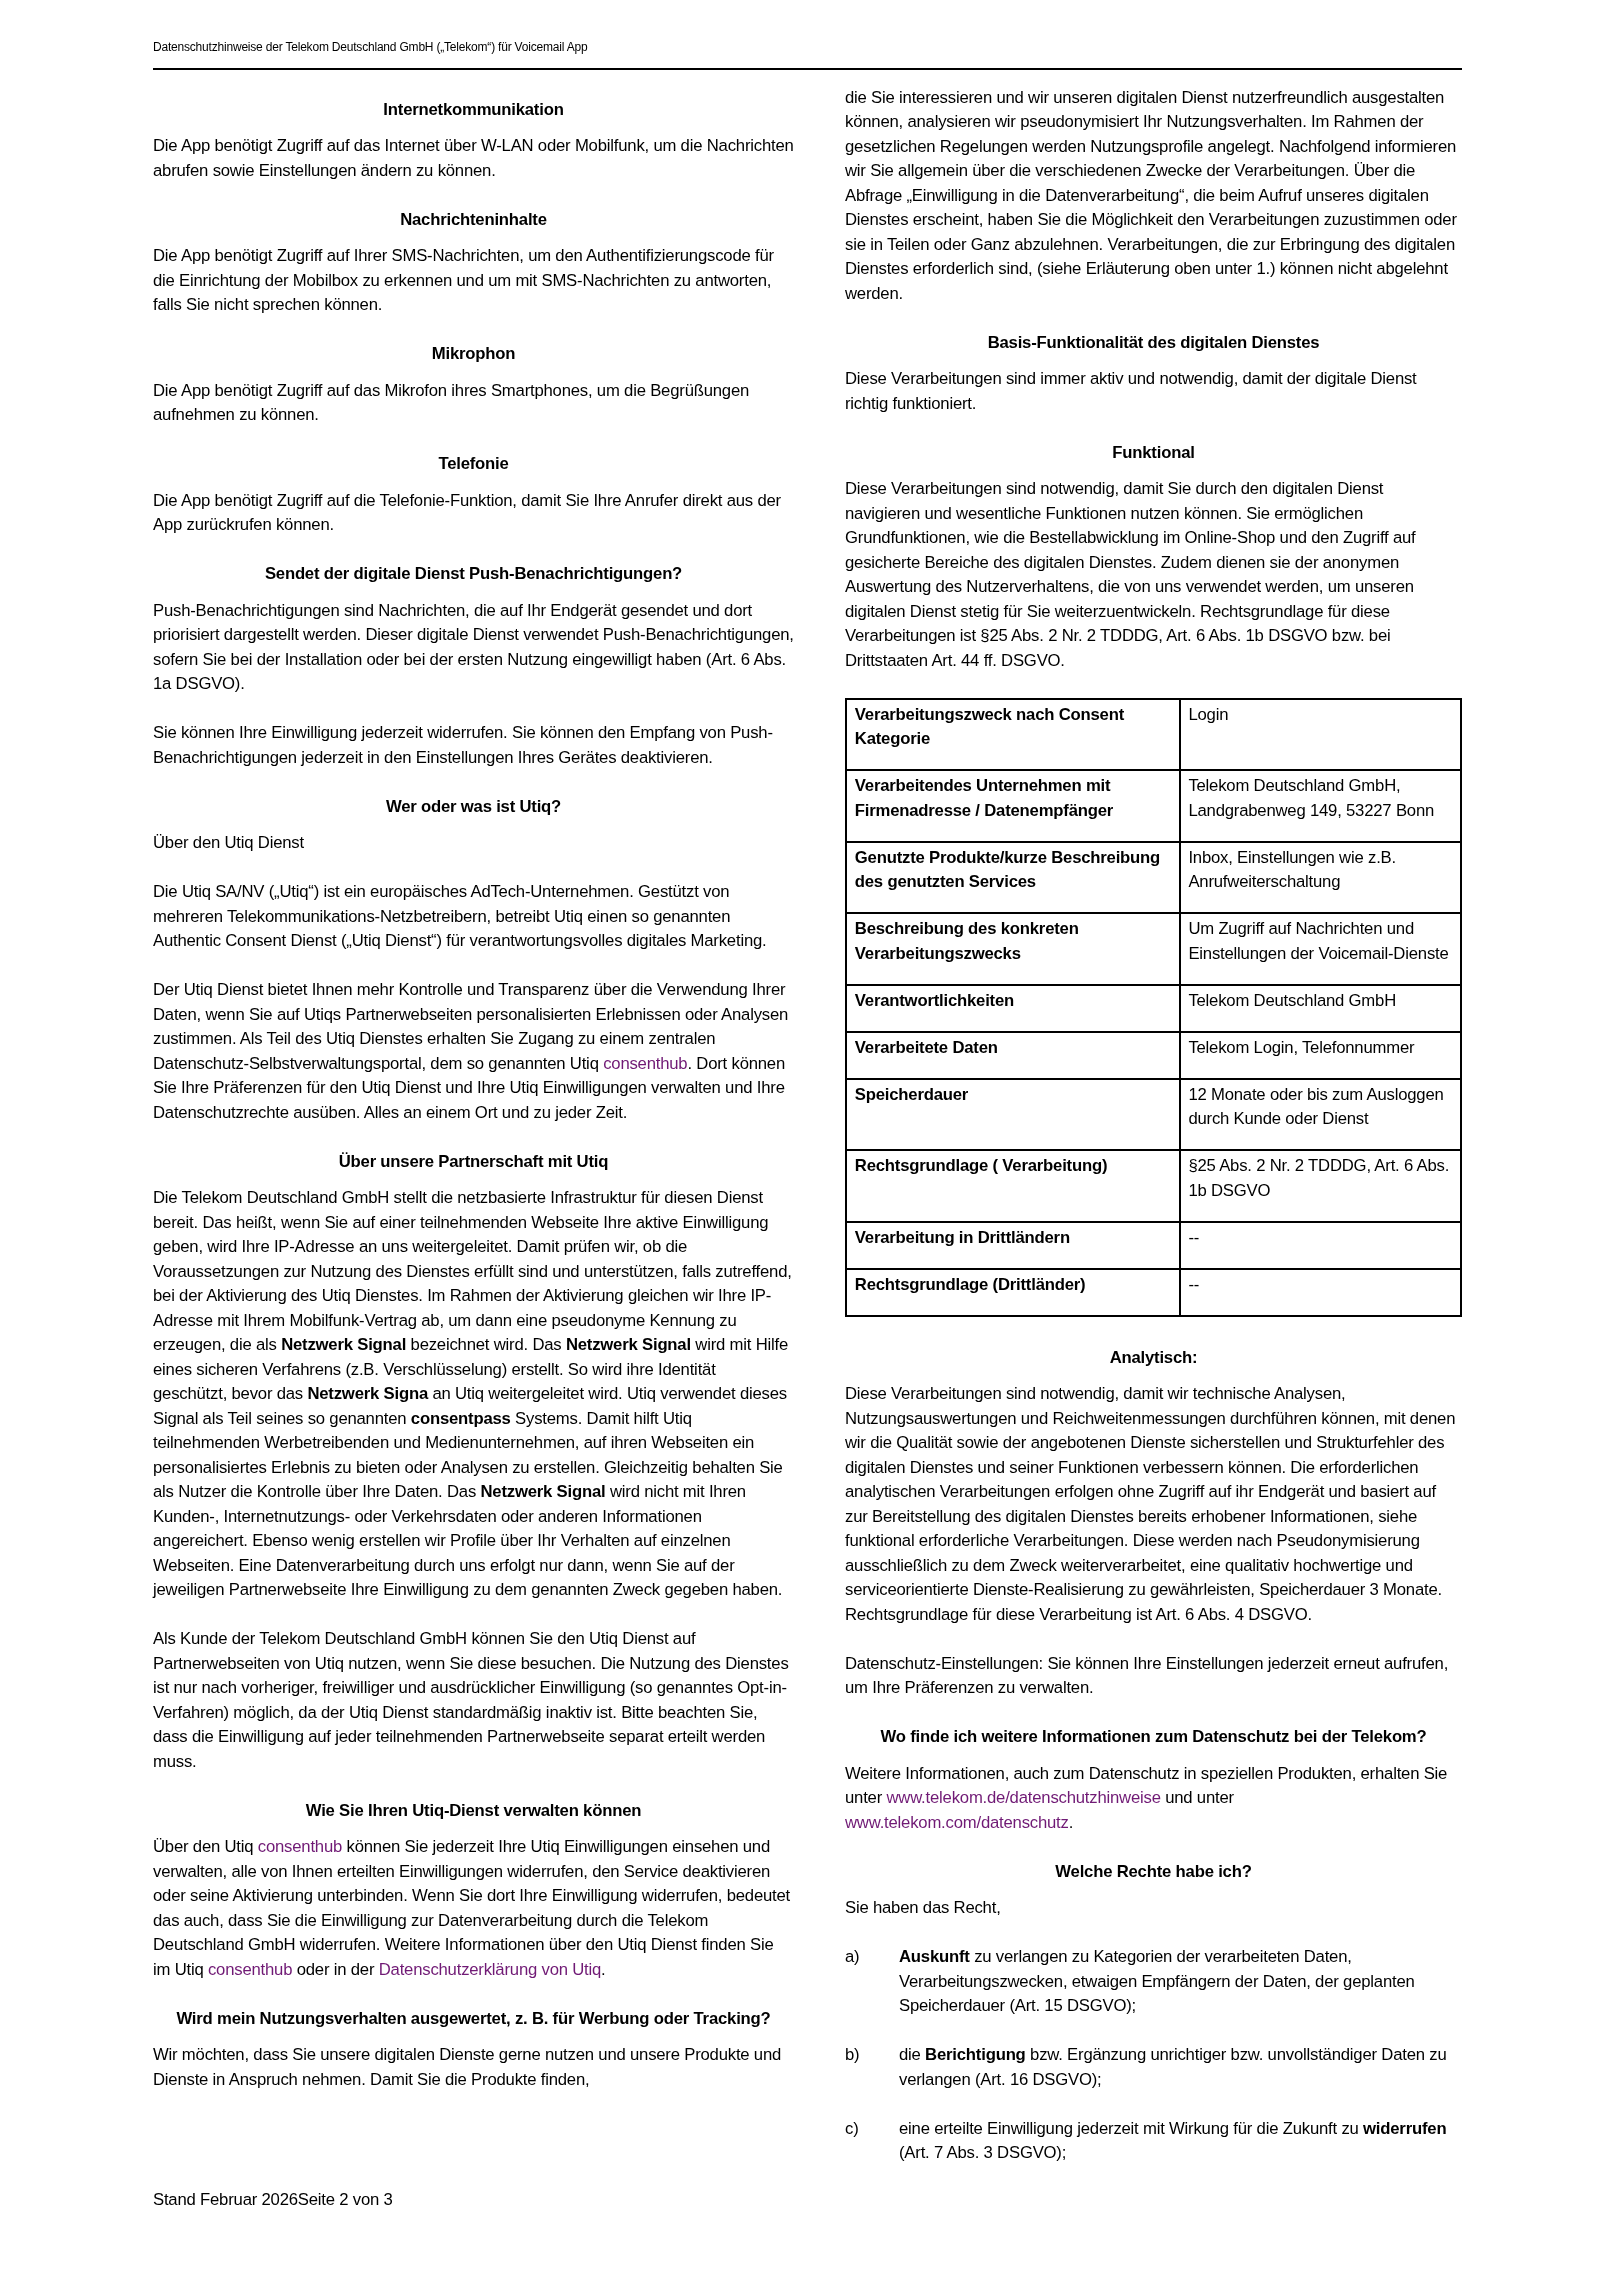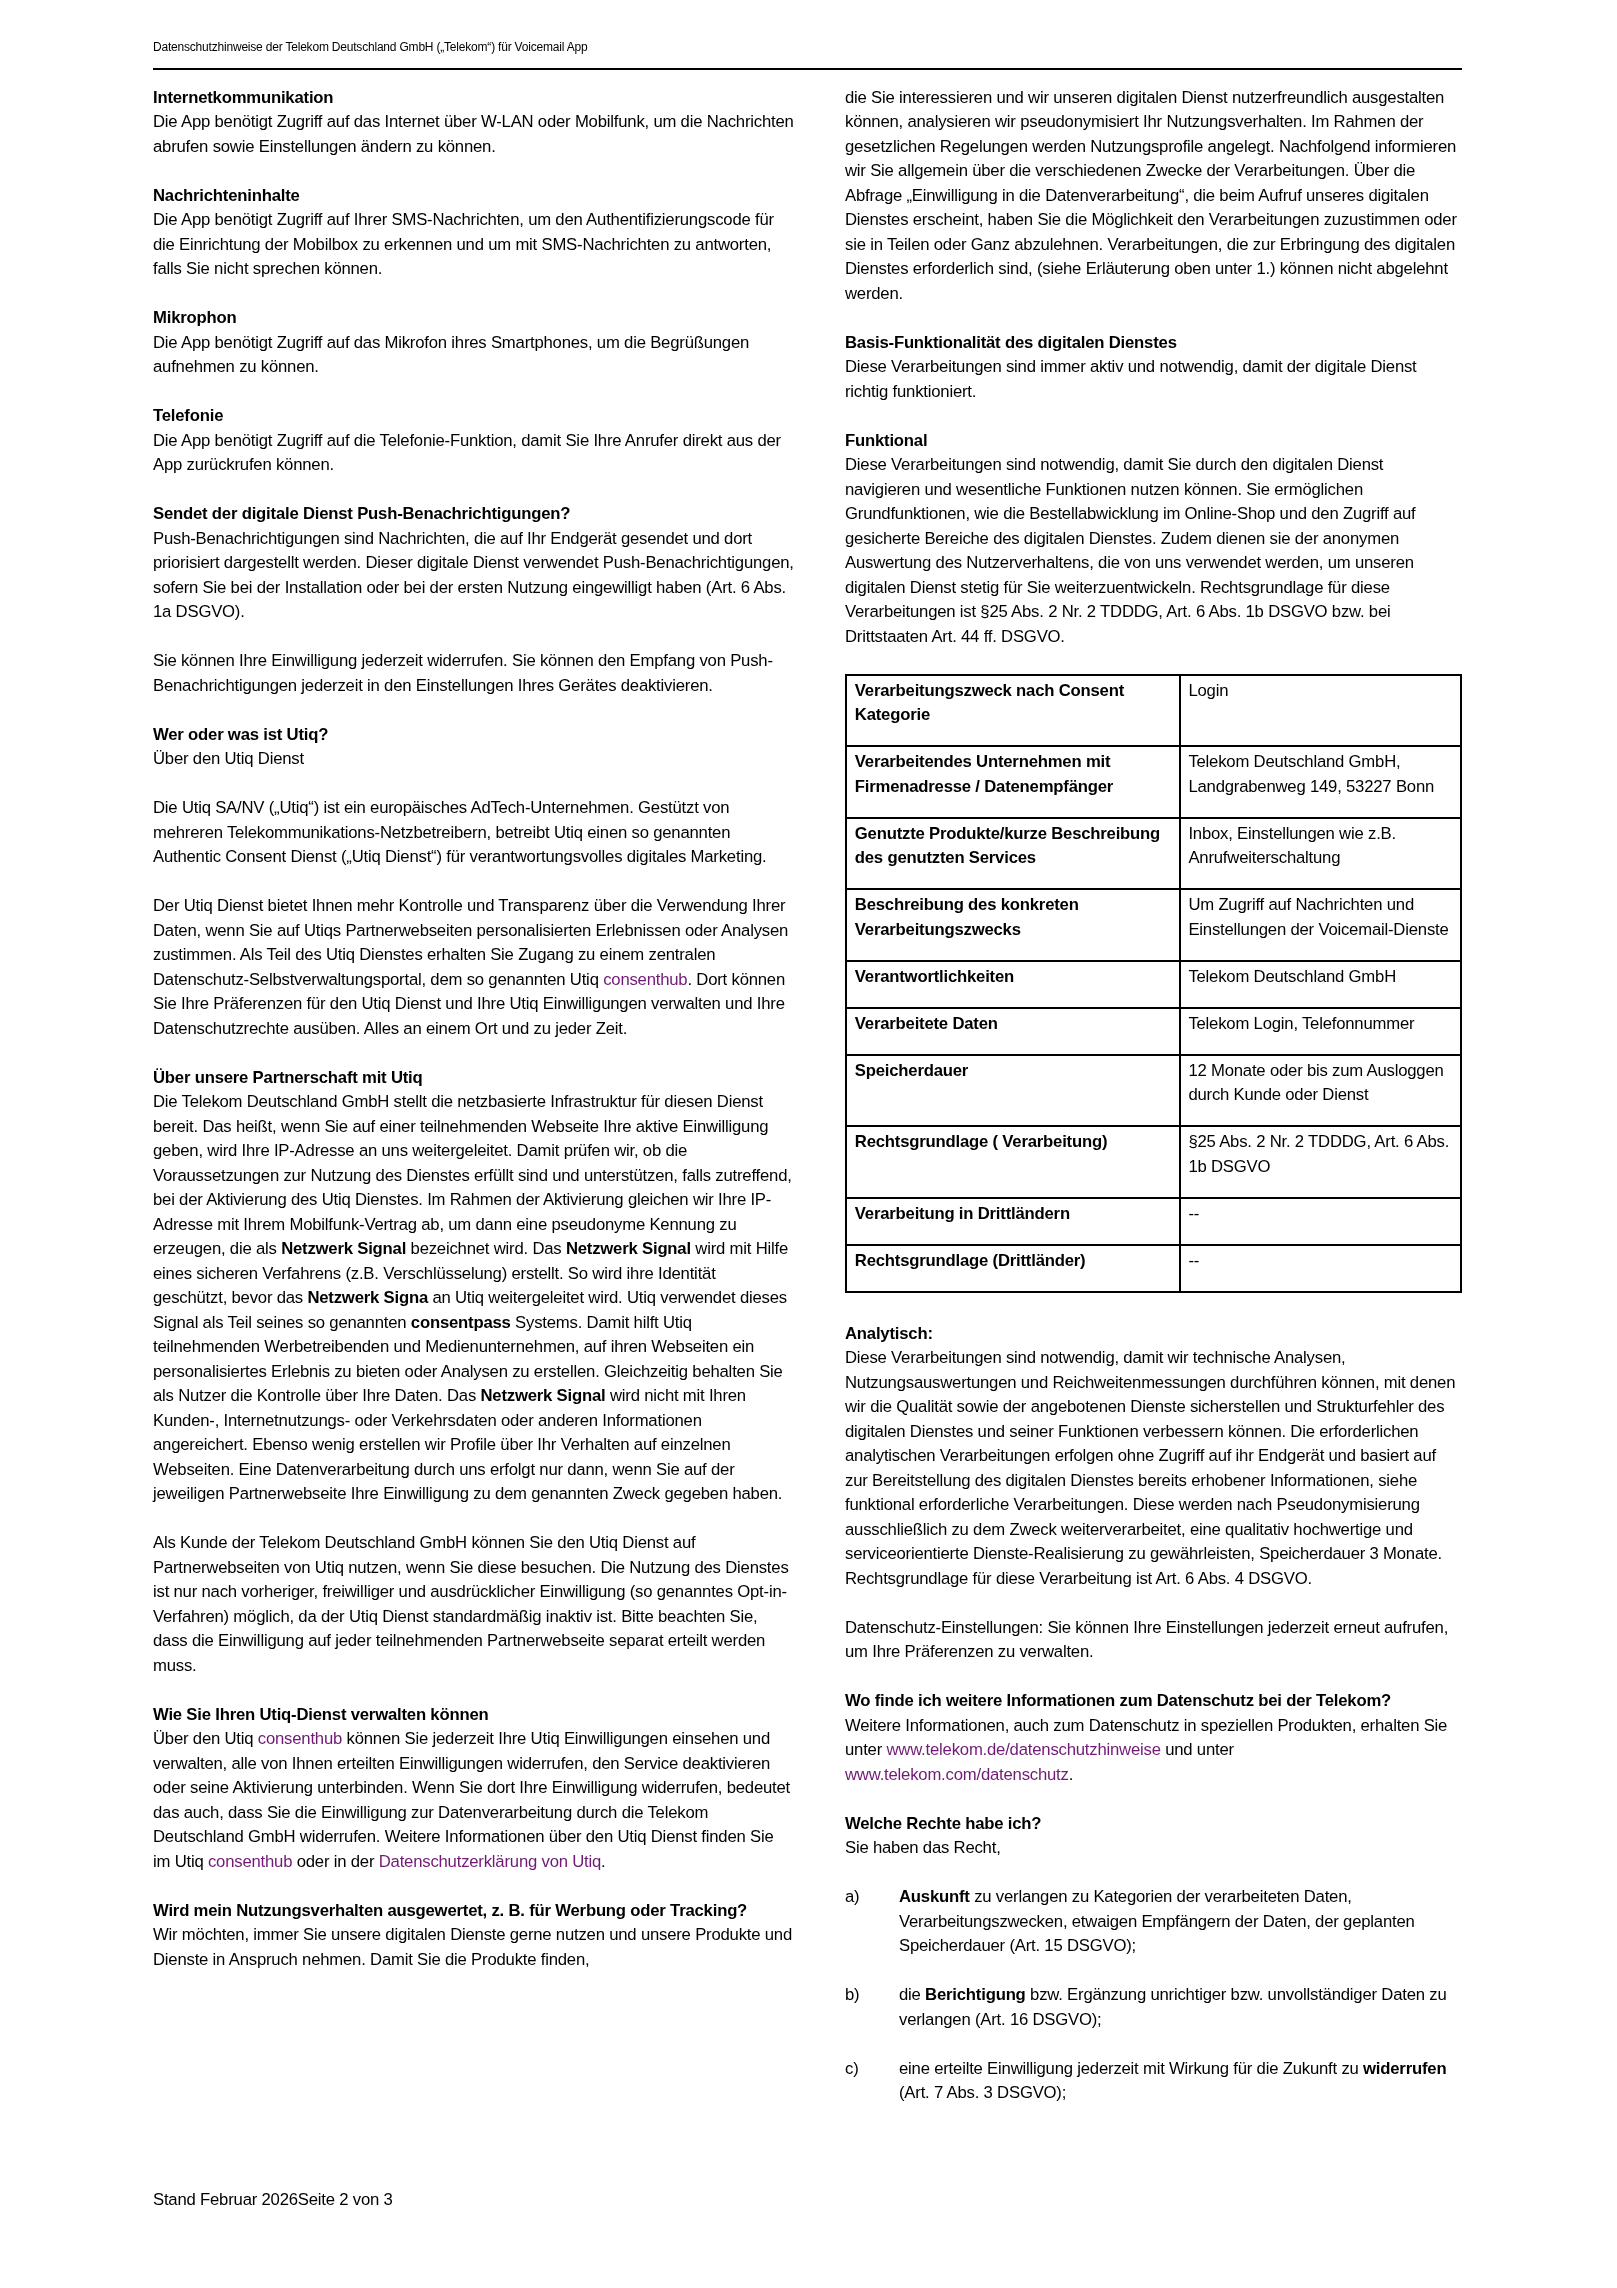--- a/index.html
+++ b/index.html
@@ -7,21 +7,21 @@
     width:1617px;height:2289px;position:relative;overflow:hidden;
     background:#ffffff;color:#000000;
     font-family:"Liberation Sans", sans-serif;
     font-size:16.7px;line-height:24.5px;letter-spacing:-0.2px;
   }
   .page{position:absolute;left:153px;top:35px;width:1309px;}
   .doc-header{font-size:12px;padding-bottom:8.8px;border-bottom:2px solid #000;}
   .columns{display:flex;gap:51px;margin-top:15.7px;}
   .col-left{width:641px;flex:none;}
   .col-right{width:617px;flex:none;}
-  h3{font-size:16.7px;line-height:24.5px;font-weight:700;margin:0;letter-spacing:-0.2px;}
+  h3{font-size:16.7px;line-height:24.5px;font-weight:700;margin:12px;letter-spacing:-0.2px;text-align:center;}
   p{margin:0 0 24.5px 0;}
   .b{font-weight:700;}
   a.link{color:#701a75;cursor:pointer;}
   table.proc{width:100%;border-collapse:collapse;margin:0 0 29px 0;}
   table.proc td{
     border:2px solid #000;vertical-align:top;
     padding:2.9px 9.8px 17.6px 7.8px;
   }
   table.proc td.lbl{font-weight:700;width:314px;}
   .mt{margin-top:4.9px;}
@@ -65,21 +65,21 @@
       <p><span>Der Utiq Dienst bietet Ihnen mehr Kontrolle und Transparenz über die Verwendung Ihrer Daten, wenn Sie auf Utiqs Partnerwebseiten personalisierten Erlebnissen oder Analysen zustimmen. Als Teil des Utiq Dienstes erhalten Sie Zugang zu einem zentralen Datenschutz-Selbstverwaltungsportal, dem so genannten Utiq </span><a class="link">consenthub</a><span>. Dort können Sie Ihre Präferenzen für den Utiq Dienst und Ihre Utiq Einwilligungen verwalten und Ihre Datenschutzrechte ausüben. Alles an einem Ort und zu jeder Zeit.</span></p>
 
       <h3>Über unsere Partnerschaft mit Utiq</h3>
       <p><span>Die Telekom Deutschland GmbH stellt die netzbasierte Infrastruktur für diesen Dienst bereit. Das heißt, wenn Sie auf einer teilnehmenden Webseite Ihre aktive Einwilligung geben, wird Ihre IP-Adresse an uns weitergeleitet. Damit prüfen wir, ob die Voraussetzungen zur Nutzung des Dienstes erfüllt sind und unterstützen, falls zutreffend, bei der Aktivierung des Utiq Dienstes. Im Rahmen der Aktivierung gleichen wir Ihre IP-Adresse mit Ihrem Mobilfunk-Vertrag ab, um dann eine pseudonyme Kennung zu erzeugen, die als </span><span class="b">Netzwerk Signal</span><span> bezeichnet wird. Das </span><span class="b">Netzwerk Signal</span><span> wird mit Hilfe eines sicheren Verfahrens (z.B. Verschlüsselung) erstellt. So wird ihre Identität geschützt, bevor das </span><span class="b">Netzwerk Signa</span><span> an Utiq weitergeleitet wird. Utiq verwendet dieses Signal als Teil seines so genannten </span><span class="b">consentpass</span><span> Systems. Damit hilft Utiq teilnehmenden Werbetreibenden und Medienunternehmen, auf ihren Webseiten ein personalisiertes Erlebnis zu bieten oder Analysen zu erstellen. Gleichzeitig behalten Sie als Nutzer die Kontrolle über Ihre Daten. Das </span><span class="b">Netzwerk Signal</span><span> wird nicht mit Ihren Kunden-, Internetnutzungs- oder Verkehrsdaten oder anderen Informationen angereichert. Ebenso wenig erstellen wir Profile über Ihr Verhalten auf einzelnen Webseiten. Eine Datenverarbeitung durch uns erfolgt nur dann, wenn Sie auf der jeweiligen Partnerwebseite Ihre Einwilligung zu dem genannten Zweck gegeben haben.</span></p>
       <p>Als Kunde der Telekom Deutschland GmbH können Sie den Utiq Dienst auf Partnerwebseiten von Utiq nutzen, wenn Sie diese besuchen. Die Nutzung des Dienstes ist nur nach vorheriger, freiwilliger und ausdrücklicher Einwilligung (so genanntes Opt-in-Verfahren) möglich, da der Utiq Dienst standardmäßig inaktiv ist. Bitte beachten Sie, dass die Einwilligung auf jeder teilnehmenden Partnerwebseite separat erteilt werden muss.</p>
 
       <h3>Wie Sie Ihren Utiq-Dienst verwalten können</h3>
       <p><span>Über den Utiq  </span><a class="link">consenthub</a><span> können Sie jederzeit Ihre Utiq Einwilligungen einsehen und verwalten, alle von Ihnen erteilten Einwilligungen widerrufen, den Service deaktivieren oder seine Aktivierung unterbinden. Wenn Sie dort Ihre Einwilligung widerrufen, bedeutet das auch, dass Sie die Einwilligung zur Datenverarbeitung durch die Telekom Deutschland GmbH widerrufen. Weitere Informationen über den Utiq Dienst finden Sie im Utiq </span><a class="link">consenthub</a><span> oder in der </span><a class="link">Datenschutzerklärung von Utiq</a><span>.</span></p>
 
       <h3>Wird mein Nutzungsverhalten ausgewertet, z. B. für Werbung oder Tracking?</h3>
-      <p>Wir möchten, immer Sie unsere digitalen Dienste gerne nutzen und unsere Produkte und Dienste in Anspruch nehmen. Damit Sie die Produkte finden,</p>
+      <p>Wir möchten, dass Sie unsere digitalen Dienste gerne nutzen und unsere Produkte und Dienste in Anspruch nehmen. Damit Sie die Produkte finden,</p>
     </div>
 
     <div class="col-right">
       <p>die Sie interessieren und wir unseren digitalen Dienst nutzerfreundlich ausgestalten können, analysieren wir pseudonymisiert Ihr Nutzungsverhalten. Im Rahmen der gesetzlichen Regelungen werden Nutzungsprofile angelegt. Nachfolgend informieren wir Sie allgemein über die verschiedenen Zwecke der Verarbeitungen. Über die Abfrage „Einwilligung in die Datenverarbeitung“, die beim Aufruf unseres digitalen Dienstes erscheint, haben Sie die Möglichkeit den Verarbeitungen zuzustimmen oder sie in Teilen oder Ganz abzulehnen. Verarbeitungen, die zur Erbringung des digitalen Dienstes erforderlich sind, (siehe Erläuterung oben unter 1.) können nicht abgelehnt werden.</p>
 
       <h3>Basis-Funktionalität des digitalen Dienstes</h3>
       <p>Diese Verarbeitungen sind immer aktiv und notwendig, damit der digitale Dienst richtig funktioniert.</p>
 
       <h3>Funktional</h3>
       <p>Diese Verarbeitungen sind notwendig, damit Sie durch den digitalen Dienst navigieren und wesentliche Funktionen nutzen können. Sie ermöglichen Grundfunktionen, wie die Bestellabwicklung im Online-Shop und den Zugriff auf gesicherte Bereiche des digitalen Dienstes. Zudem dienen sie der anonymen Auswertung des Nutzerverhaltens, die von uns verwendet werden, um unseren digitalen Dienst stetig für Sie weiterzuentwickeln. Rechtsgrundlage für diese Verarbeitungen ist §25 Abs. 2 Nr. 2 TDDDG, Art. 6 Abs. 1b DSGVO bzw. bei Drittstaaten Art. 44 ff. DSGVO.</p>

